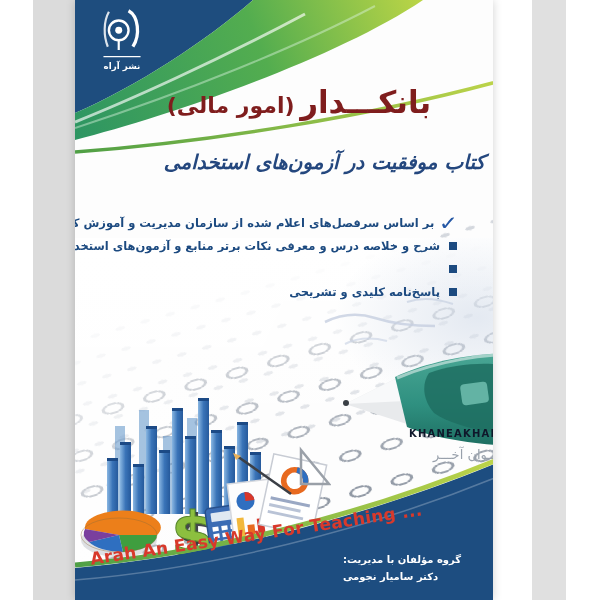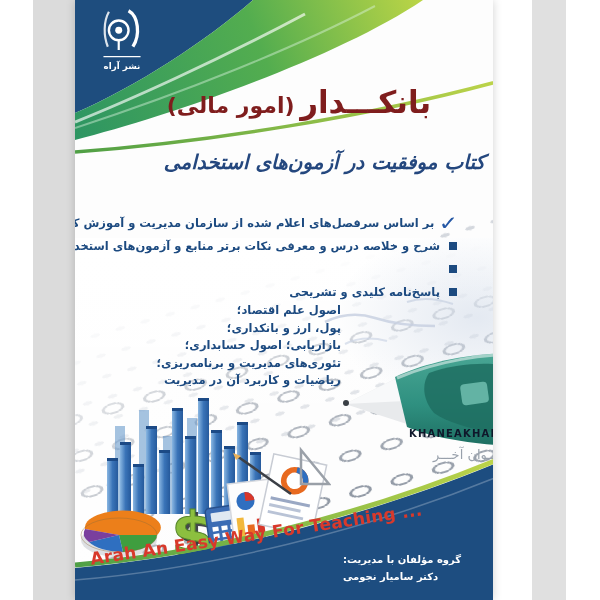--- a/index.html
+++ b/index.html
@@ -159,27 +159,20 @@
     </div>
     <div class="check-item">
       <span class="bullet-sq"></span>
     </div>
     <div class="check-item">
       <span class="bullet-sq"></span>
       <span>پاسخ‌نامه کلیدی و تشریحی</span>
     </div>
   </div>
 
-  <div class="subjects">
-    <div>اصول علم اقتصاد؛</div>
-    <div>پول، ارز و بانکداری؛</div>
-    <div>بازاریابی؛ اصول حسابداری؛</div>
-    <div>تئوری‌های مدیریت و برنامه‌ریزی؛</div>
-    <div>ریاضیات و کاربرد آن در مدیریت</div>
-  </div>
 
   <svg class="abs" style="left:258px; top:333px;" width="199" height="128" viewBox="0 0 199 128">
     <defs>
       <linearGradient id="penGrad" x1="0" y1="0" x2="0" y2="1">
         <stop offset="0" stop-color="#49a694"></stop>
         <stop offset=".55" stop-color="#2f9080"></stop>
         <stop offset="1" stop-color="#1e6f62"></stop>
       </linearGradient>
     </defs>
     <polygon points="12,71 64,45 80,93" fill="#e8eaec"></polygon>

